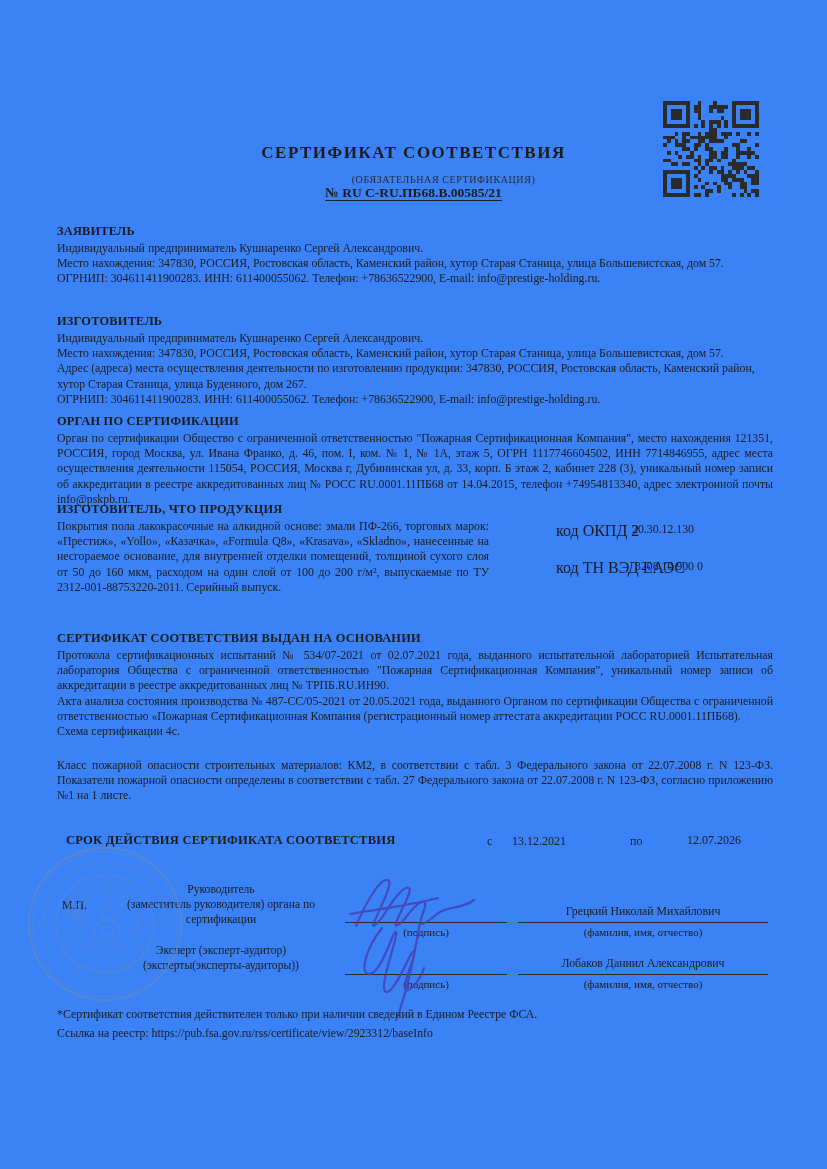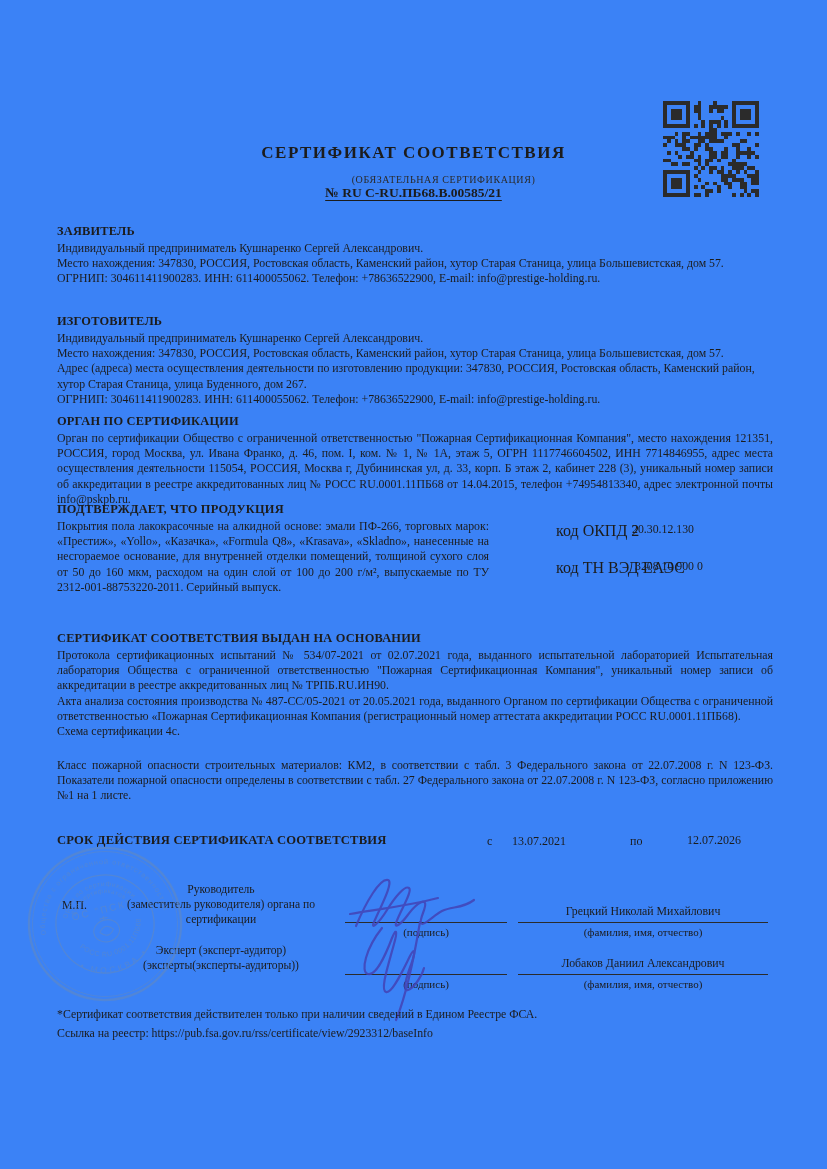--- a/index.html
+++ b/index.html
@@ -348,43 +348,43 @@
 Адрес (адреса) места осуществления деятельности по изготовлению продукции: 347830, РОССИЯ, Ростовская область, Каменский район, хутор Старая Станица, улица Буденного, дом 267.
 ОГРНИП: 304611411900283. ИНН: 611400055062. Телефон: +78636522900, E-mail: info@prestige-holding.ru.</div>
   </div>
 
   <div class="abs sec" style="top:414px;">
     <h3>ОРГАН ПО СЕРТИФИКАЦИИ</h3>
     <div class="body">Орган по сертификации Общество с ограниченной ответственностью "Пожарная Сертификационная Компания", место нахождения 121351, РОССИЯ, город Москва, ул. Ивана Франко, д. 46, пом. I, ком. № 1, № 1А, этаж 5, ОГРН 1117746604502, ИНН 7714846955, адрес места осуществления деятельности 115054, РОССИЯ, Москва г, Дубининская ул, д. 33, корп. Б этаж 2, кабинет 228 (3), уникальный номер записи об аккредитации в реестре аккредитованных лиц № РОСС RU.0001.11ПБ68 от 14.04.2015, телефон +74954813340, адрес электронной почты info@pskpb.ru.</div>
   </div>
 
   <div class="abs sec" style="top:502px;">
-    <h3>ПОДТВЕРЖДАЕТ, ЧТО ПРОДУКЦИЯ</h3>
+    <h3>ИЗГОТОВИТЕЛЬ, ЧТО ПРОДУКЦИЯ</h3>
     <div class="body narrow">Покрытия пола лакокрасочные на алкидной основе: эмали ПФ-266, торговых марок: «Престиж», «Yollo», «Казачка», «Formula Q8», «Krasava», «Skladno», нанесенные на несгораемое основание, для внутренней отделки помещений, толщиной сухого слоя от 50 до 160 мкм, расходом на один слой от 100 до 200 г/м², выпускаемые по ТУ 2312-001-88753220-2011. Серийный выпуск.</div>
     <div class="abs codelbl" style="left:471px;top:20px;">код ОКПД 2</div>
     <div class="abs codeval" style="left:575px;top:20px;">20.30.12.130</div>
     <div class="abs codelbl" style="left:471px;top:57px;">код ТН ВЭД ЕАЭС</div>
     <div class="abs codeval" style="left:578px;top:57px;">3208 10 900 0</div>
   </div>
 
 
   <div class="abs sec" style="top:631px;">
     <h3>СЕРТИФИКАТ СООТВЕТСТВИЯ ВЫДАН НА ОСНОВАНИИ</h3>
     <div class="body prelines" style="text-align:justify;">Протокола сертификационных испытаний № 534/07-2021 от 02.07.2021 года, выданного испытательной лабораторией Испытательная лаборатория Общества с ограниченной ответственностью "Пожарная Сертификационная Компания", уникальный номер записи об аккредитации в реестре аккредитованных лиц № ТРПБ.RU.ИН90.
 Акта анализа состояния производства № 487-СС/05-2021 от 20.05.2021 года, выданного Органом по сертификации Общества с ограниченной ответственностью «Пожарная Сертификационная Компания (регистрационный номер аттестата аккредитации РОСС RU.0001.11ПБ68).
 Схема сертификации 4с.</div>
   </div>
 
   <div class="abs sec" style="top:758px;">
     <div class="body">Класс пожарной опасности строительных материалов: КМ2, в соответствии с табл. 3 Федерального закона от 22.07.2008 г. N 123-ФЗ. Показатели пожарной опасности определены в соответствии с табл. 27 Федерального закона от 22.07.2008 г. N 123-ФЗ, согласно приложению №1 на 1 листе.</div>
   </div>
 
-  <div class="abs vhead" style="left:57px;top:833px;">СРОК ДЕЙСТВИЯ СЕРТИФИКАТА СООТВЕТСТВИЯ</div>
+  <div class="abs vhead" style="left:66px;top:833px;">СРОК ДЕЙСТВИЯ СЕРТИФИКАТА СООТВЕТСТВИЯ</div>
   <div class="abs vtxt" style="left:487px;top:834px;">с</div>
-  <div class="abs vtxt" style="left:512px;top:834px;">13.07.2021</div>
+  <div class="abs vtxt" style="left:512px;top:834px;">13.12.2021</div>
   <div class="abs vtxt" style="left:630px;top:834px;">по</div>
   <div class="abs vtxt" style="left:687px;top:833px;">12.07.2026</div>
 
   <div class="abs mp" style="left:62px;top:898px;">М.П.</div>
   <div class="abs roles" style="left:95px;top:943px;width:252px;">Эксперт (эксперт-аудитор)
 (эксперты(эксперты-аудиторы))</div>
   <div class="abs roles" style="left:95px;top:882px;width:252px;">Руководитель
 (заместитель руководителя) органа по
 сертификации</div>
 

